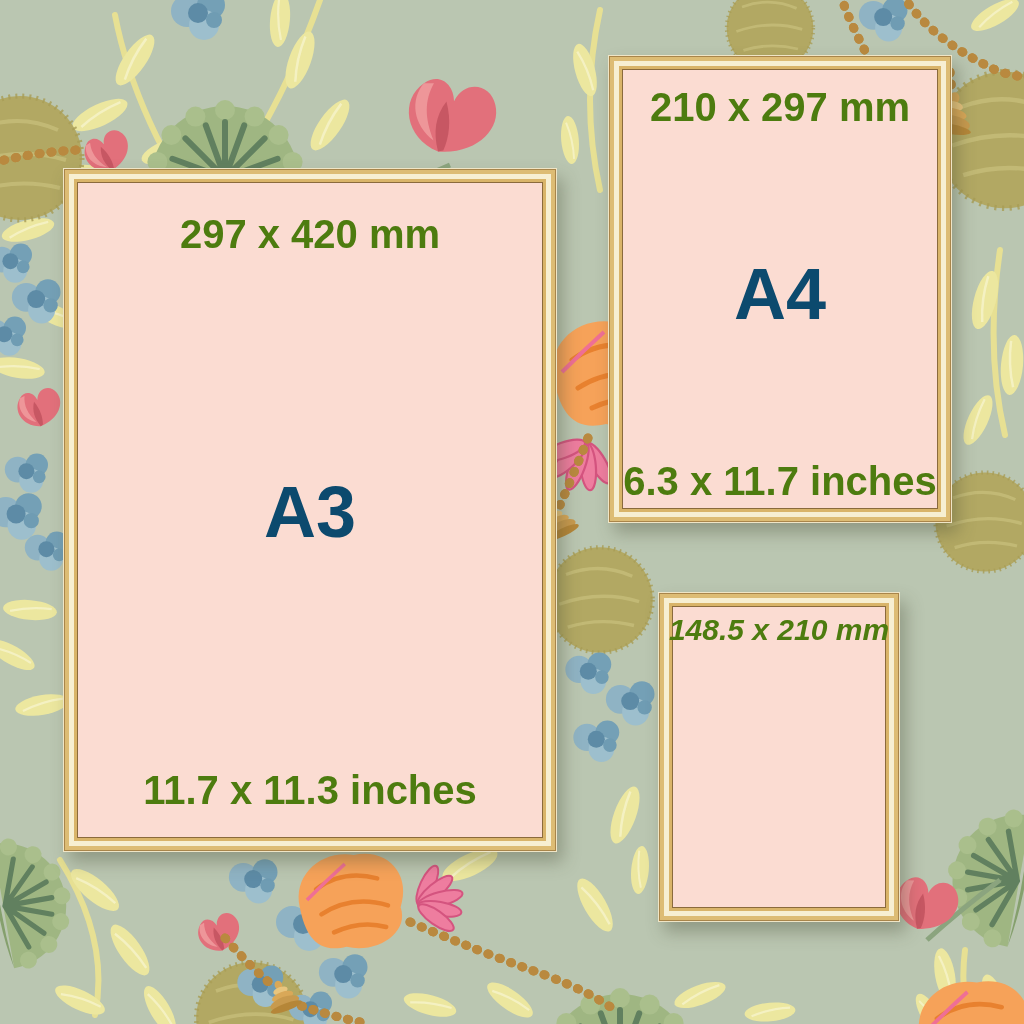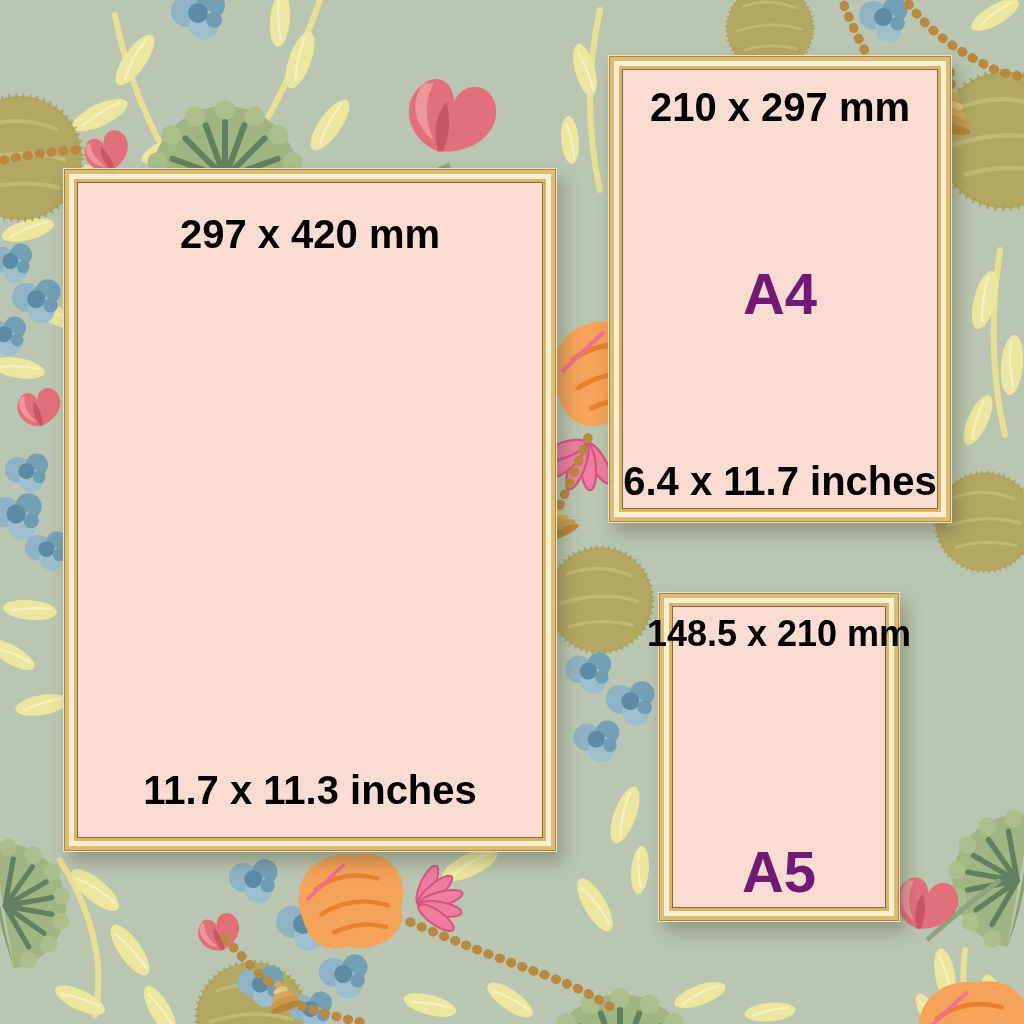--- a/index.html
+++ b/index.html
@@ -22,33 +22,33 @@
     display:flex;flex-direction:column;align-items:center;justify-content:space-between;
     box-shadow:
       0 0 0 1px #8a6a3c,
       0 0 0 4px #d9b469,
       0 0 0 9px #f7efd2,
       0 0 0 13px #ddbc74,
       0 0 0 14px #a9854a,
       0 0 0 15px #efe5c6;
   }
   .dims{
-    font-weight:700;font-size:40px;line-height:1.15;color:#000000;
+    font-weight:700;font-size:40px;line-height:1.15;color:#4d7c0f;
     white-space:nowrap;
   }
   .size-label{
-    font-weight:700;font-size:58px;line-height:1;color:#701a75;
+    font-weight:700;font-size:72px;line-height:1;color:#0c4a6e;
   }
   #frame-a3{left:63px;top:168px;width:494px;height:684px;}
   #frame-a3 .mat{padding:28px 0 24px;}
   #frame-a4{left:608px;top:55px;width:344px;height:468px;}
   #frame-a4 .mat{padding:14px 0 4px;}
   #frame-a5{left:658px;top:592px;width:242px;height:330px;}
   #frame-a5 .mat{padding:6px 0 6px;}
-  #frame-a5 .dims{font-size:36px;}
+  #frame-a5 .dims{font-size:30px;font-style:italic;}
 </style>
 </head>
 <body>
 
 <div class="stage">
 
   <svg class="wallpaper" viewBox="0 0 1024 1024" xmlns="http://www.w3.org/2000/svg">
     <defs>
       <g id="leaf">
         <ellipse rx="30" ry="11" fill="#ece79f"></ellipse>
@@ -227,32 +227,32 @@
     <g>
       <use href="#bell" transform="translate(952,112) rotate(10)"></use>
       <use href="#bell" transform="translate(557,520) rotate(-25) scale(0.8)"></use>
       <use href="#bell" transform="translate(282,995) rotate(-20) scale(0.75)"></use>
     </g>
   </svg>
 
   <div class="frame" id="frame-a3">
     <div class="mat">
       <div class="dims">297 x 420 mm</div>
+      <div class="size-label">A3</div>
       <div class="dims">11.7 x 11.3 inches</div>
     </div>
   </div>
 
   <div class="frame" id="frame-a4">
     <div class="mat">
       <div class="dims">210 x 297 mm</div>
       <div class="size-label">A4</div>
-      <div class="dims">6.4 x 11.7 inches</div>
+      <div class="dims">6.3 x 11.7 inches</div>
     </div>
   </div>
 
   <div class="frame" id="frame-a5">
     <div class="mat">
       <div class="dims">148.5 x 210 mm</div>
-      <div class="size-label">A5</div>
     </div>
   </div>
 
 </div>
 
 </body></html>

